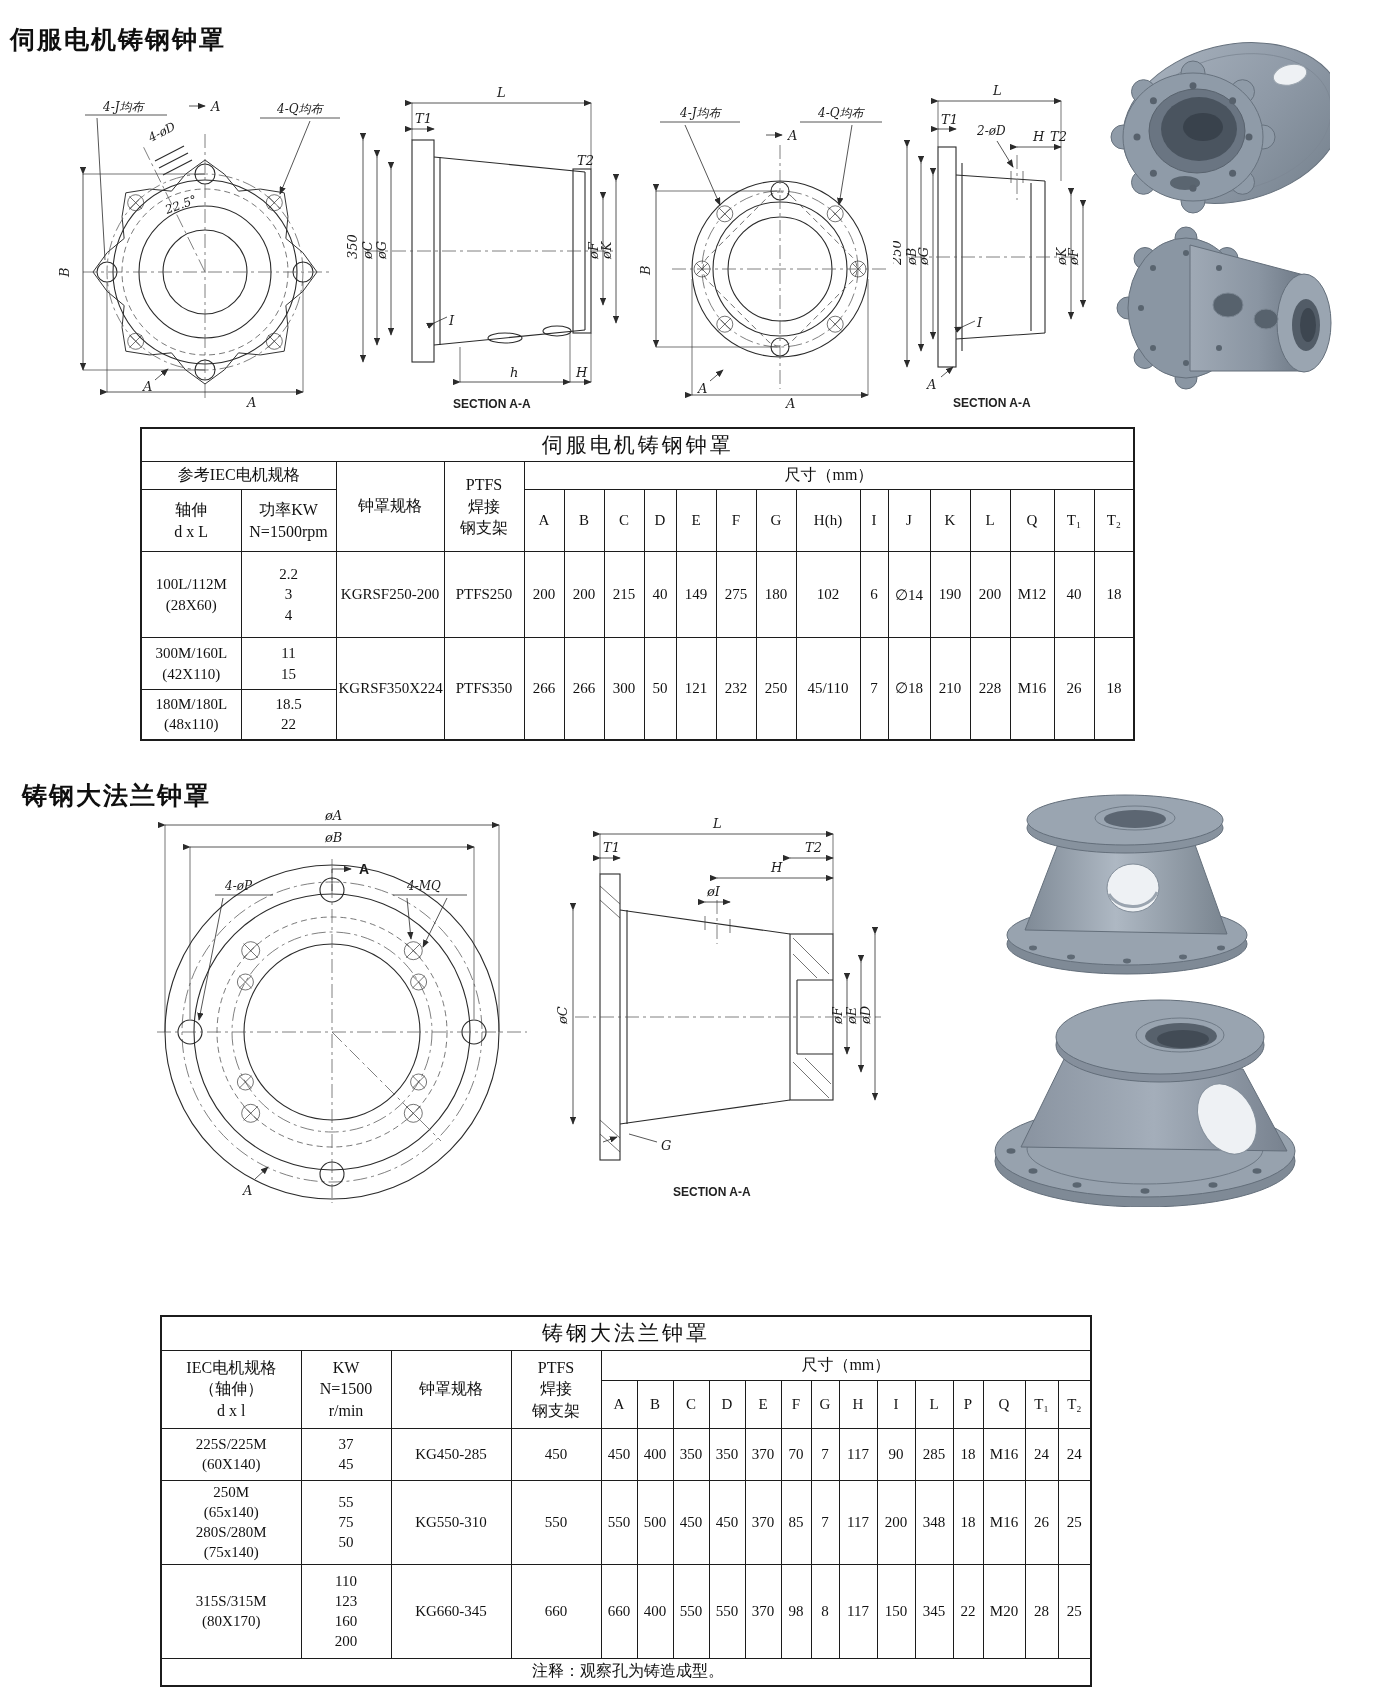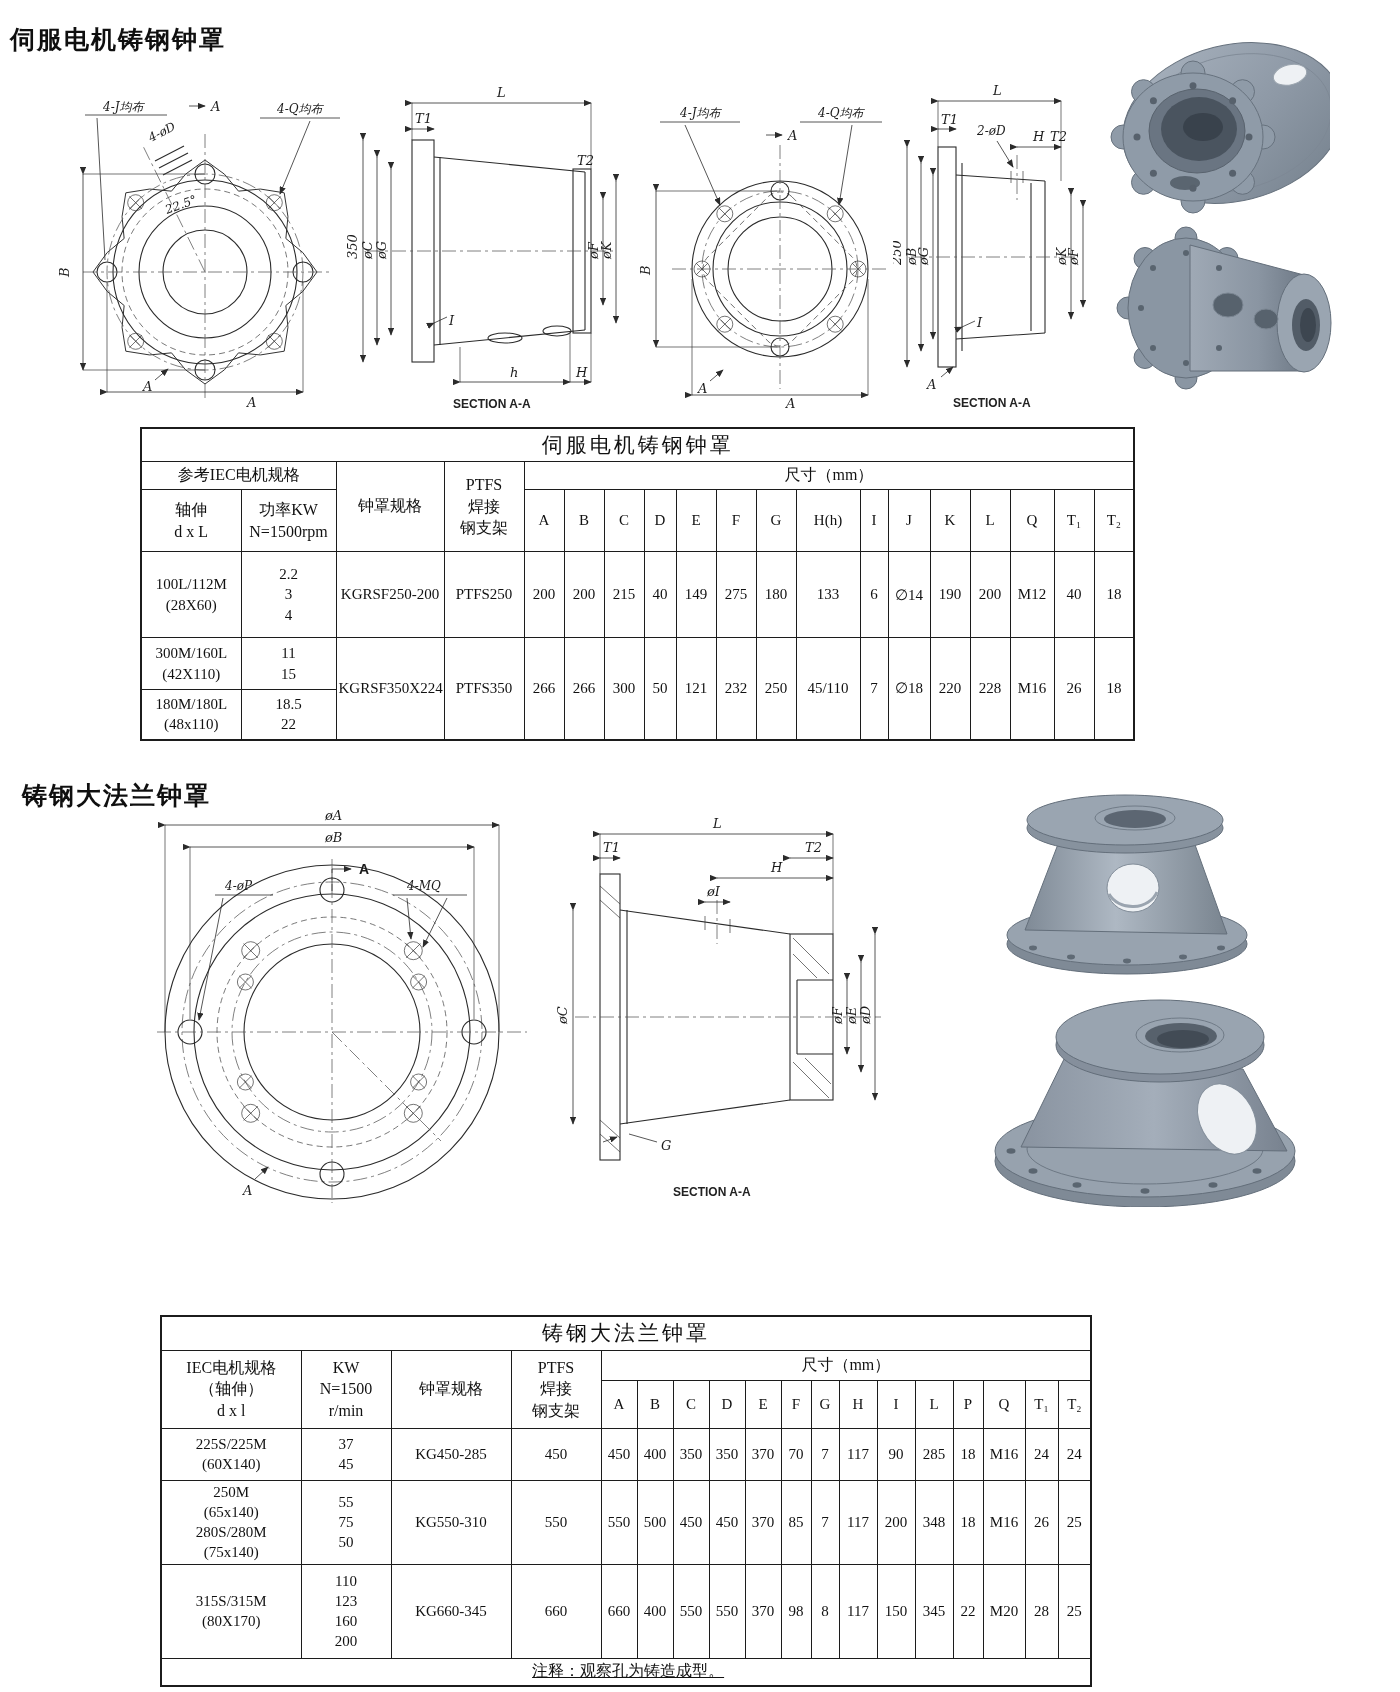--- a/index.html
+++ b/index.html
@@ -19,21 +19,21 @@
   .sec{font:bold 12px "Liberation Sans",sans-serif;fill:#222;}
   
   table.spec{border-collapse:collapse;table-layout:fixed;position:absolute;background:#fff;}
   table.spec,table.spec td,table.spec th{border:1px solid #1c1c1c;}
   table.spec{border-width:2px;}
   table.spec td,table.spec th{padding:0 2px;text-align:center;vertical-align:middle;
       font-family:"Liberation Serif","DejaVu Serif",serif;font-size:15px;font-weight:normal;color:#111;}
   .tbl-title{font-size:21px !important;letter-spacing:3px;height:32px;font-family:"Liberation Serif",serif;}
   .hdr{font-size:16px !important;}
   .pre{white-space:pre-line;line-height:1.35;}
-  .note-cell{text-align:right;font-size:16px !important;padding-left:6px !important;text-decoration:underline;}
+  .note-cell{text-align:right;font-size:16px !important;padding-left:6px !important;}
 </style>
 </head>
 <body>
 
 <div class="page">
 
   <div class="sec-title" style="left:10px;top:6px;">伺服电机铸钢钟罩</div>
 
   <svg class="dw" style="left:55px;top:65px;" width="310" height="332" viewBox="0 0 310 332">
     <defs>
@@ -406,21 +406,21 @@
 4</td>
         <td>KGRSF250-200</td>
         <td>PTFS250</td>
         <td>200</td>
         <td>200</td>
         <td>215</td>
         <td>40</td>
         <td>149</td>
         <td>275</td>
         <td>180</td>
-        <td>133</td>
+        <td>102</td>
         <td>6</td>
         <td>∅14</td>
         <td>190</td>
         <td>200</td>
         <td>M12</td>
         <td>40</td>
         <td>18</td>
       </tr>
       <tr style="height:52px">
         <td class="pre">300M/160L
@@ -432,21 +432,21 @@
         <td rowspan="2">266</td>
         <td rowspan="2">266</td>
         <td rowspan="2">300</td>
         <td rowspan="2">50</td>
         <td rowspan="2">121</td>
         <td rowspan="2">232</td>
         <td rowspan="2">250</td>
         <td rowspan="2">45/110</td>
         <td rowspan="2">7</td>
         <td rowspan="2">∅18</td>
-        <td rowspan="2">220</td>
+        <td rowspan="2">210</td>
         <td rowspan="2">228</td>
         <td rowspan="2">M16</td>
         <td rowspan="2">26</td>
         <td rowspan="2">18</td>
       </tr>
       <tr style="height:50px">
         <td class="pre">180M/180L
 (48x110)</td>
         <td class="pre">18.5
 22</td>

